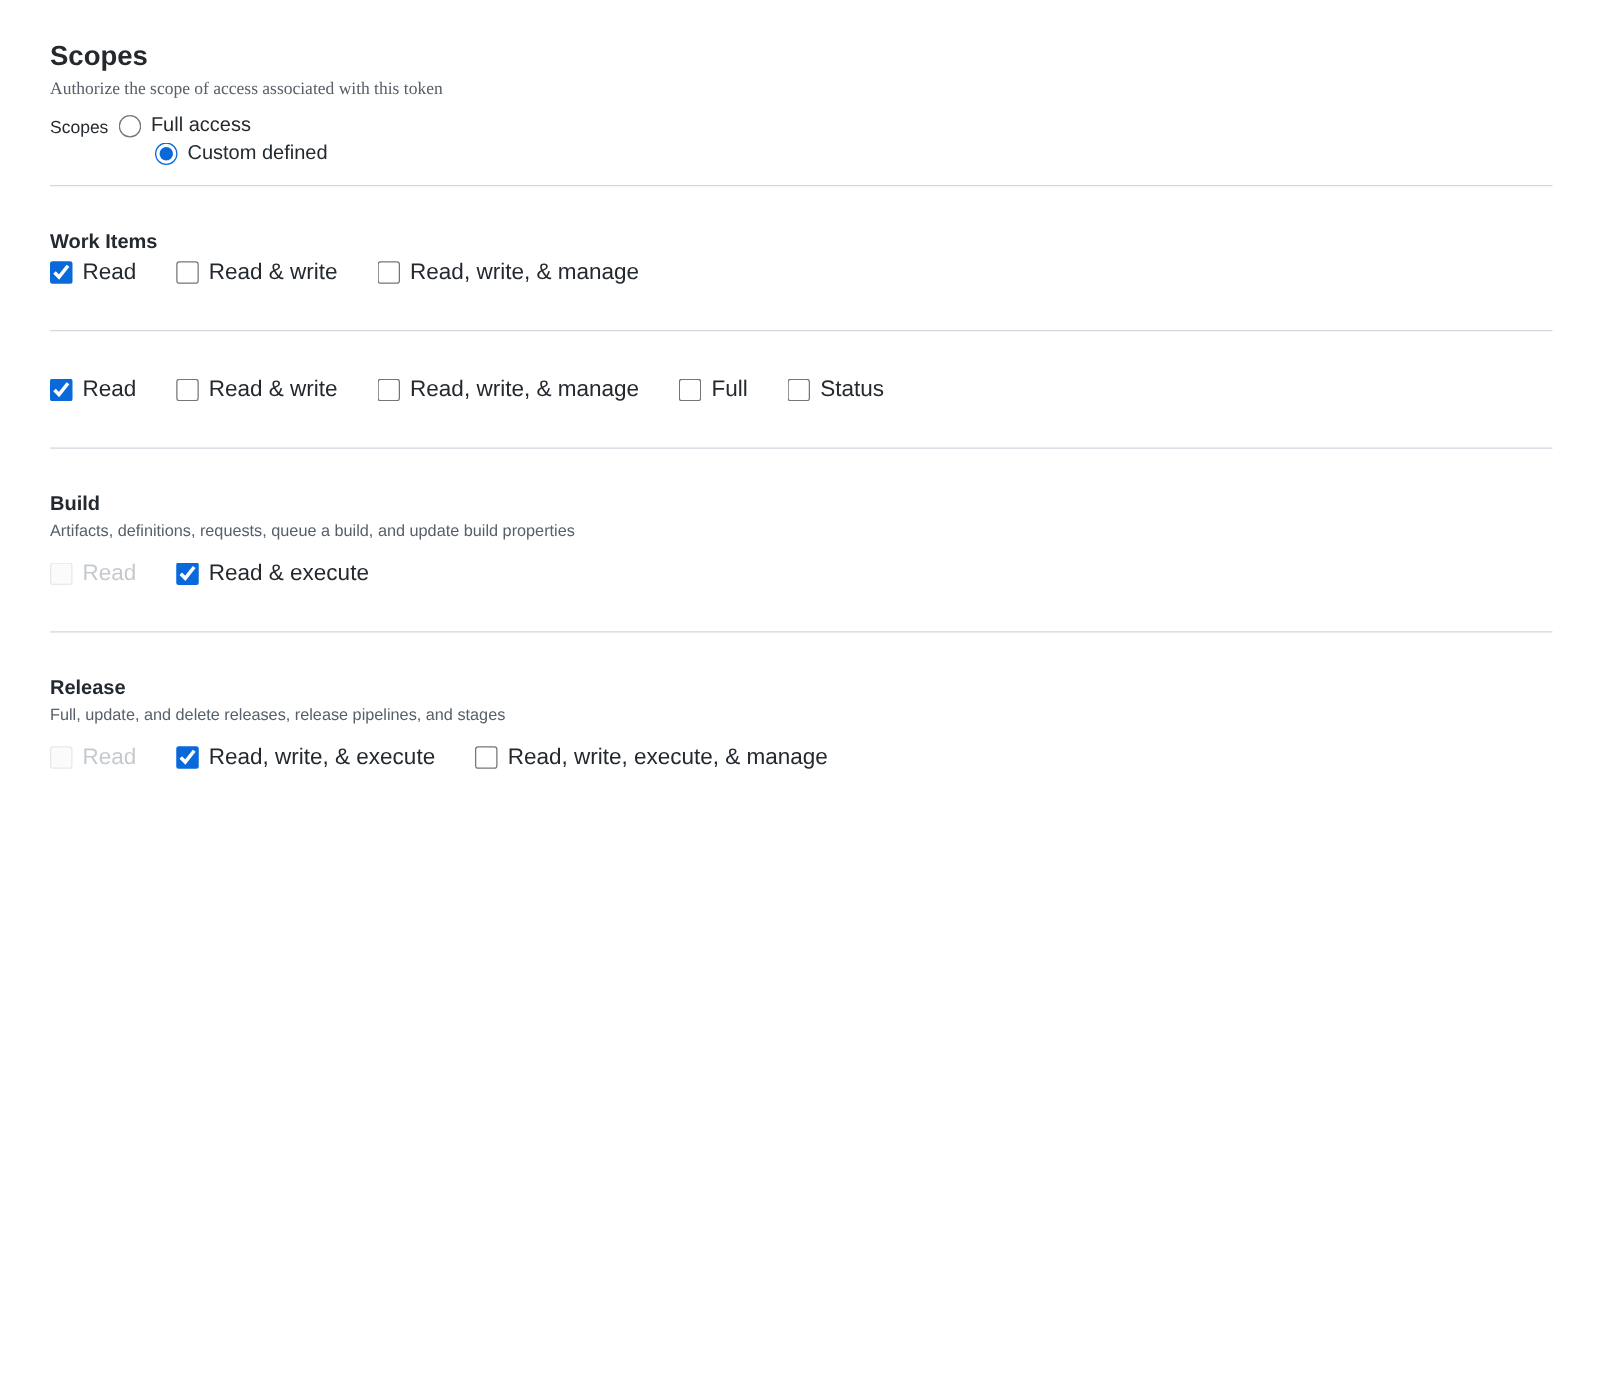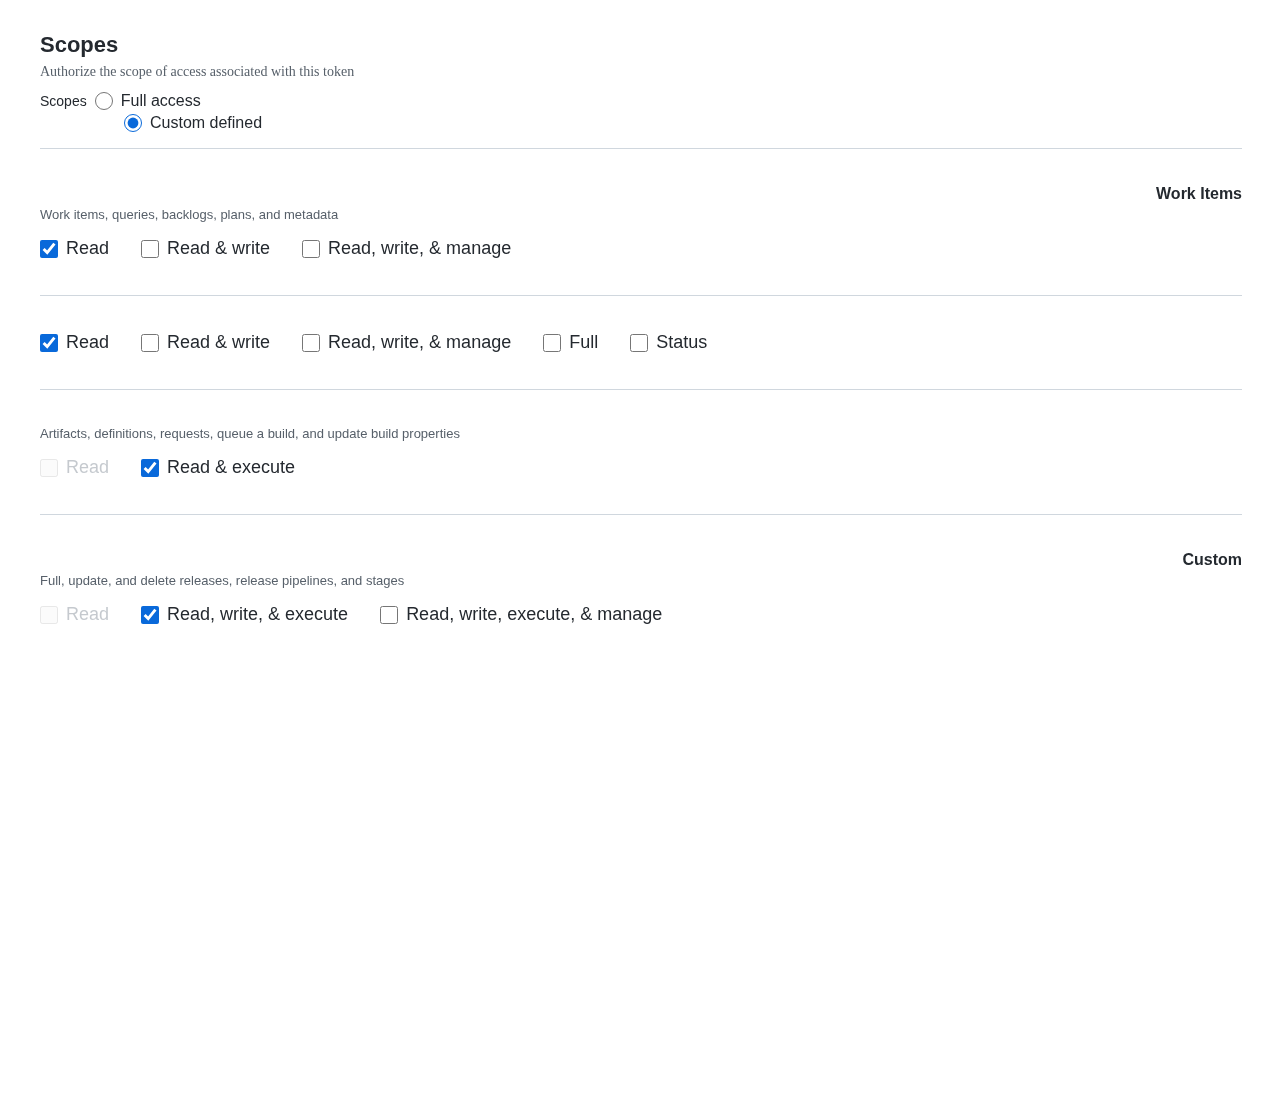--- a/index.html
+++ b/index.html
@@ -72,21 +72,20 @@
     }
 
     .section {
       padding: 20px 0;
     }
 
     .section-title {
       font-size: 16px;
       font-weight: 700;
       margin-bottom: 4px;
-      text-align: right;
     }
 
     .section-desc {
       font-size: 13px;
       color: #57606a;
       margin-bottom: 16px;
     }
 
     .checkboxes-row {
       display: flex;
@@ -148,21 +147,20 @@
     <input type="radio" id="custom-defined" name="scope" checked="" style="">
     <label for="custom-defined">Custom defined</label>
   </div>
 </div>
 
 <hr class="divider">
 
 <div id="sections-container">
     <div class="section">
       <div class="section-title">Work Items</div>
-      <div class="section-desc">Work items, queries, backlogs, plans, and metadata</div>
       <div class="checkboxes-row">
         <div class="checkbox-option">
           <input type="checkbox" id="wi-read" checked="" style="">
           <label for="wi-read">Read</label>
         </div>
         <div class="checkbox-option">
           <input type="checkbox" id="wi-read-write" style="">
           <label for="wi-read-write">Read &amp; write</label>
         </div>
         <div class="checkbox-option">
@@ -191,35 +189,36 @@
           <label for="code-full">Full</label>
         </div>
         <div class="checkbox-option">
           <input type="checkbox" id="code-status" style="">
           <label for="code-status">Status</label>
         </div>
       </div>
     </div>
     <hr class="divider">
     <div class="section">
+      <div class="section-title">Build</div>
       <div class="section-desc">Artifacts, definitions, requests, queue a build, and update build properties</div>
       <div class="checkboxes-row">
         <div class="checkbox-option disabled">
           <input type="checkbox" id="build-read" disabled="" style="">
           <label for="build-read">Read</label>
         </div>
         <div class="checkbox-option">
           <input type="checkbox" id="build-read-execute" checked="" style="">
           <label for="build-read-execute">Read &amp; execute</label>
         </div>
       </div>
     </div>
     <hr class="divider">
     <div class="section">
-      <div class="section-title">Custom</div>
+      <div class="section-title">Release</div>
       <div class="section-desc">Full, update, and delete releases, release pipelines, and stages</div>
       <div class="checkboxes-row">
         <div class="checkbox-option disabled">
           <input type="checkbox" id="release-read" disabled="" style="">
           <label for="release-read">Read</label>
         </div>
         <div class="checkbox-option">
           <input type="checkbox" id="release-read-write-execute" checked="" style="">
           <label for="release-read-write-execute">Read, write, &amp; execute</label>
         </div>

